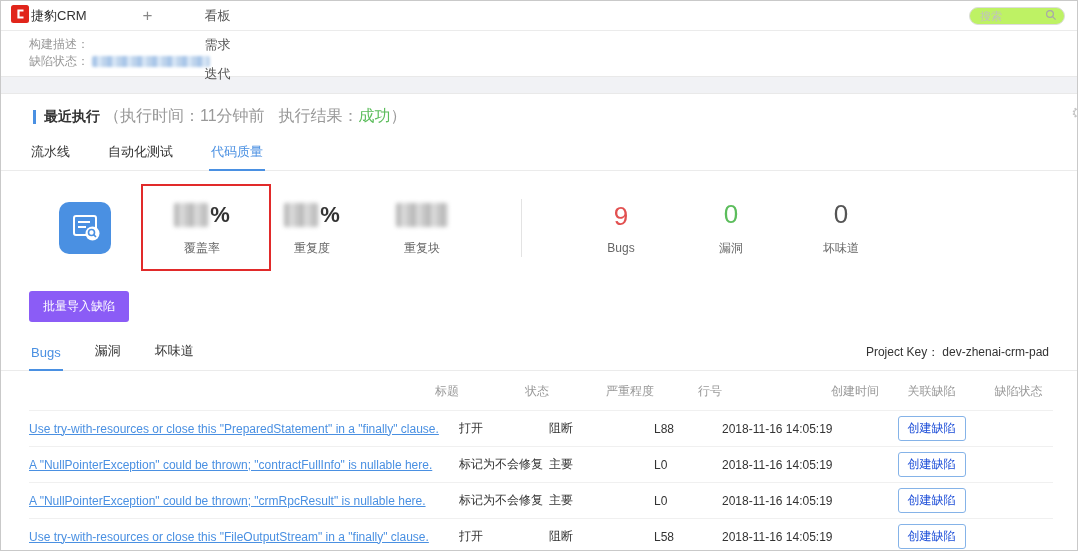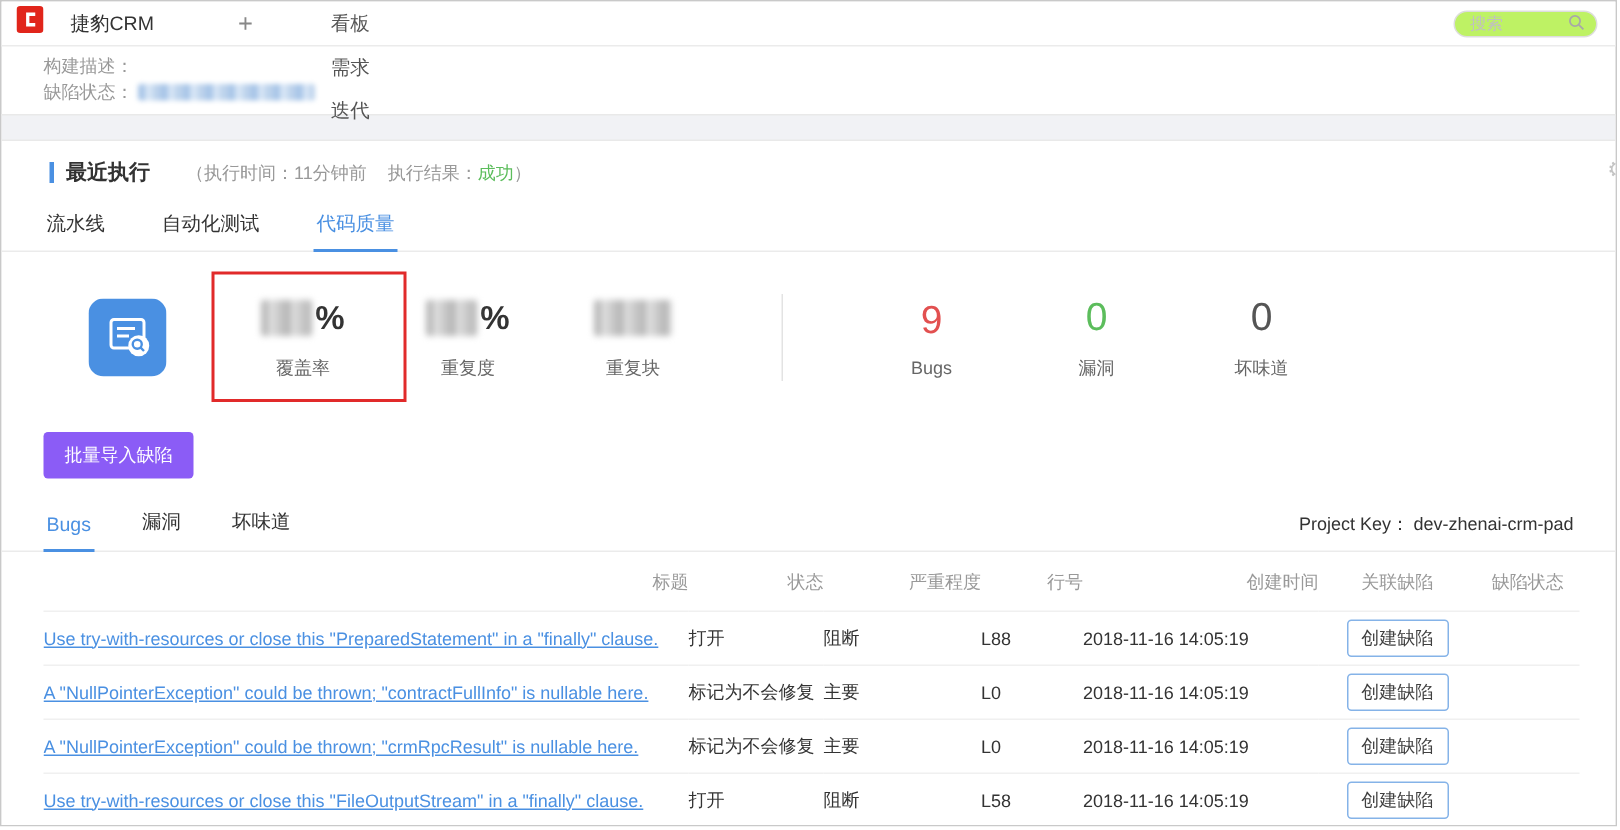--- a/index.html
+++ b/index.html
@@ -1,21 +1,21 @@
 <!DOCTYPE html>
 <html><head>
 <meta charset="utf-8">
 <style>
   * { box-sizing: border-box; }
   body { margin:0; background:#fff; font-family:"Liberation Sans","DejaVu Sans",sans-serif; }
   .page { position:relative; width:1078px; height:551px; border:1px solid #c9c9c9; overflow:hidden; background:#fff; }
 
   
   .topbar { display:flex; align-items:center; height:30px; padding:0 10px; border-bottom:1px solid #ebebeb; background:#fff; }
-  .brand { display:flex; align-items:center; gap:18px; cursor:pointer; }
+  .brand { display:flex; align-items:center; gap:2px; cursor:pointer; }
   .brand-text { font-size:13px; color:#333; }
   .plus { margin-left:56px; font-size:17px; color:#888; cursor:pointer; line-height:30px; }
   .nav { display:flex; align-items:center; height:100%; margin-left:36px;flex-direction:column; }
   .nav-item { font-size:13px; color:#555; height:100%; line-height:29px; padding:0 3px; margin-right:25px; cursor:pointer; position:relative; white-space:nowrap; }
   .nav-item.active { color:#4a90e2; }
   .nav-item.active::after { content:""; position:absolute; left:0; right:0; bottom:0; height:2px; background:#4a90e2; }
   .nav-more { display:flex; align-items:center; }
   .caret { width:0; height:0; border:4px solid transparent; border-top-color:#b0b0b0; margin-left:5px; margin-top:8px; }
   .search { position:relative; margin-left:auto; margin-right:2px; }
   .search-input { width:96px; height:18px; border:1px solid #ddd; border-radius:10px; font-size:11px; color:#666; padding:0 24px 0 10px; outline:none; background:#bef264; font-family:inherit; }
@@ -34,21 +34,21 @@
   .redact.numblock { width:34px; height:24px; filter:blur(2px); }
   .redact.numwide { width:52px; height:24px; filter:blur(2px); }
 
   .strip { height:18px; background:#f1f2f5; border-top:1px solid #e9e9e9; border-bottom:1px solid #e9e9e9; }
 
   
   .card { position:relative; background:#fff; }
   .card-head { display:flex; align-items:center; padding:12px 32px 0; position:relative; }
   .hbar { width:3px; height:14px; background:#4a90e2; margin-right:8px; }
   .card-title { font-size:14px; font-weight:bold; color:#333; }
-  .meta { font-size:12px; color:#999; margin-left:24px; }
+  .meta { font-size:16px; color:#999; margin-left:4px; }
   .meta .sep { margin-left:14px; }
   .ok { color:#5cbd5c; }
   .head-gear { position:absolute; right:-8px; top:10px; color:#c5c5c5; font-size:15px; cursor:pointer; }
 
   .tabs { display:flex; padding:0 28px; margin-top:12px; border-bottom:1px solid #ebebeb; }
   .tab { font-size:13px; color:#333; margin-right:34px; padding:4px 2px 9px; cursor:pointer; position:relative; }
   .tab.active { color:#4a90e2; }
   .tab.active::after, .stab.active::after { content:""; position:absolute; left:0; right:0; bottom:-1px; height:2px; background:#4a90e2; }
 
   
@@ -70,21 +70,21 @@
   .stab.active { color:#4a90e2; }
   .pkey { margin-left:auto; font-size:12px; color:#333; padding-bottom:9px; }
   .pkey .pk-label { color:#333; }
   .pkey .pk-value { margin-left:3px; }
 
   table.issues { width:1024px; margin:0 28px; border-collapse:collapse; table-layout:fixed; font-size:12px; }
   table.issues th { color:#999; font-weight:normal; text-align:right; padding:12px 0 10px; white-space:nowrap; }
   table.issues td { padding:5px 0; border-top:1px solid #f0f0f0; color:#333; vertical-align:middle; height:32px; white-space:nowrap; overflow:hidden; }
   .c-center { text-align:center !important; }
   .t-title a { color:#4a90e2; text-decoration:underline; cursor:pointer; }
-  .mini-btn { background:#fff; border:1px solid #85b3e8; color:#404040; border-radius:3px; font-size:12px; padding:3px 9px; cursor:pointer; font-family:inherit; }
+  .mini-btn { background:#fff; border:1px solid #85b3e8; color:#1d4ed8; border-radius:3px; font-size:12px; padding:3px 9px; cursor:pointer; font-family:inherit; }
 </style>
 </head>
 <body>
 
 <div class="page">
 
   <header class="topbar">
     <div class="brand">
       <span class="logo">
         <svg width="18" height="18" viewBox="0 0 18 18">

